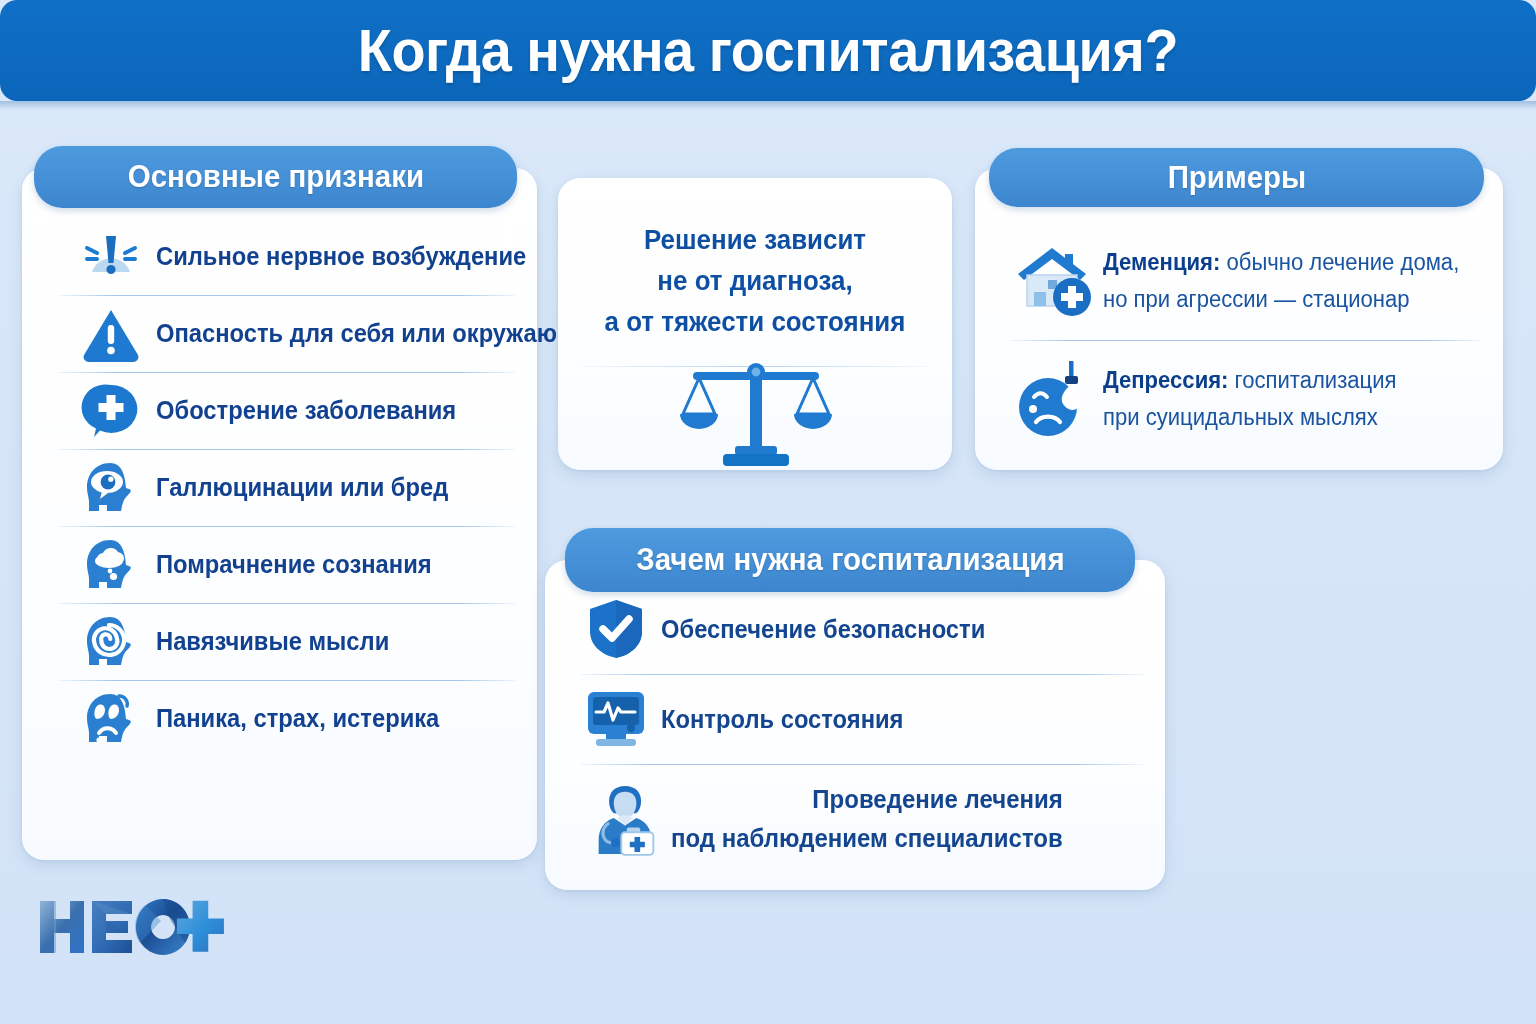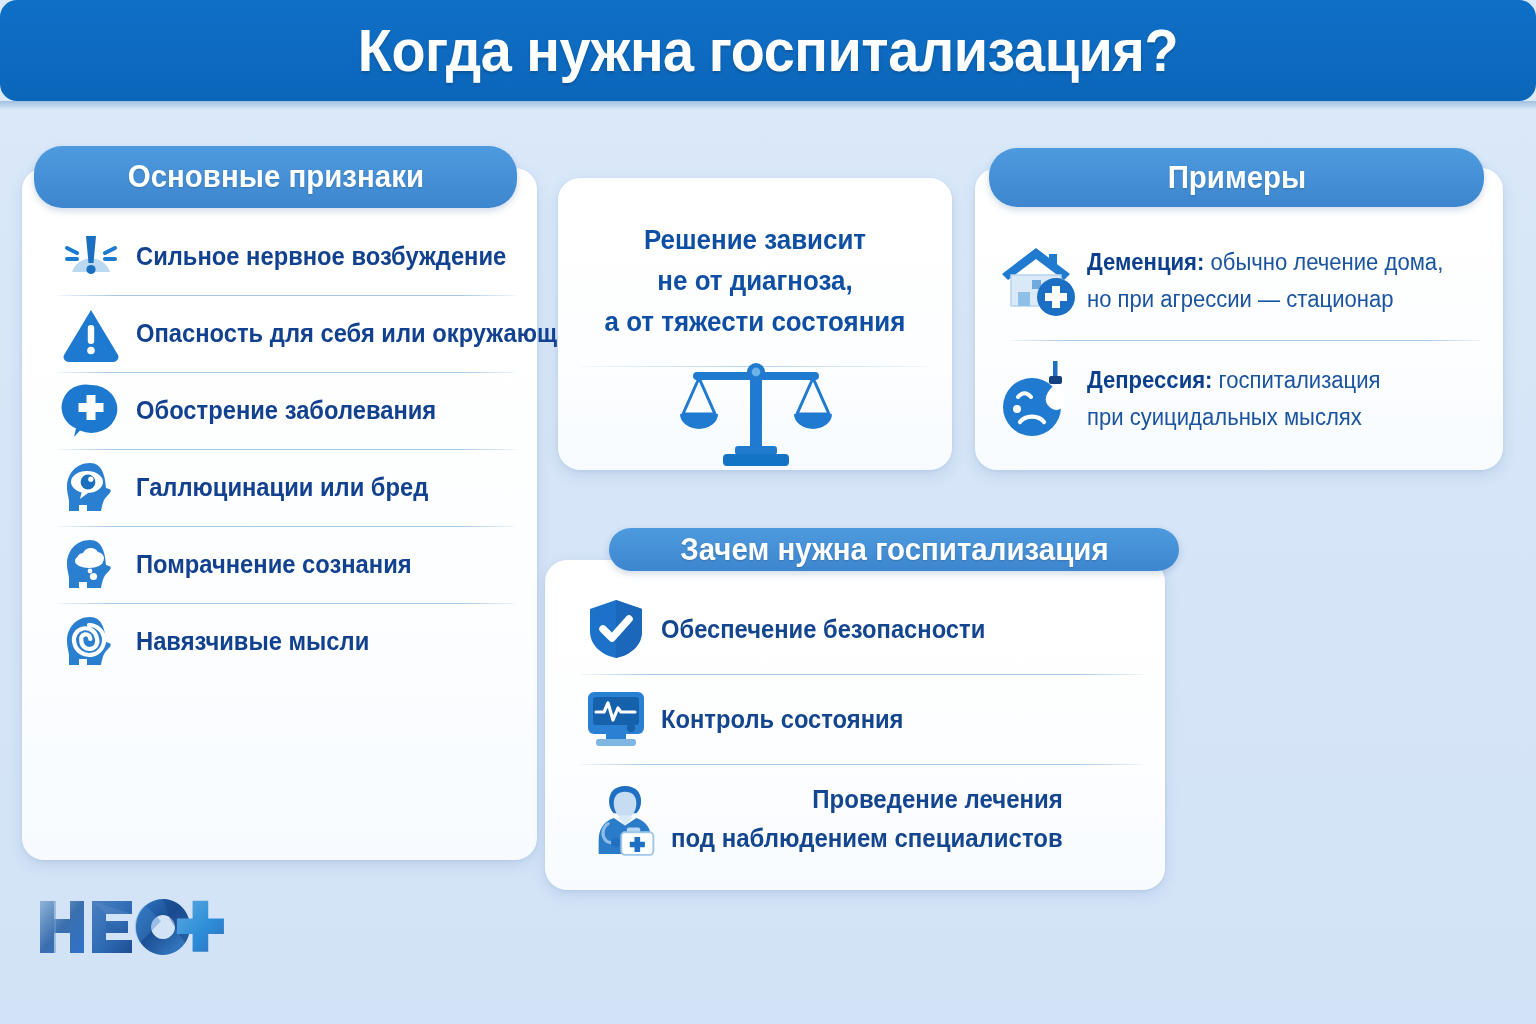--- a/index.html
+++ b/index.html
@@ -55,21 +55,21 @@
     text-shadow: 0 1px 2px rgba(0,0,0,0.18);
     transform: scaleX(0.95);
     white-space: nowrap;
   }
 
   
   .rows { position: absolute; left: 0; right: 0; }
   .row {
     display: flex; align-items: center;
     position: relative;
-    padding-left: 36px;
+    padding-left: 56px;
   }
   .row + .row::before {
     content: "";
     position: absolute; top: 0; left: 36px; right: 22px;
     height: 1px;
     background: linear-gradient(90deg, rgba(160,195,235,0.15), rgba(150,190,232,0.85) 12%, rgba(150,190,232,0.85) 88%, rgba(160,195,235,0.15));
   }
   .row-icon {
     width: 66px; height: 66px;
     flex: 0 0 66px;
@@ -108,37 +108,37 @@
   .center-divider {
     position: absolute; top: 366px; left: 580px; width: 350px; height: 1px;
     background: linear-gradient(90deg, rgba(160,195,235,0.1), rgba(160,200,238,0.8), rgba(160,195,235,0.1));
   }
   #scales { position: absolute; left: 675px; top: 358px; }
 
   
   #right-card { left: 975px; top: 168px; width: 528px; height: 302px; }
   #right-pill { left: 989px; top: 148px; width: 495px; height: 59px; }
   #right-rows { top: 222px; }
-  #right-rows .row { height: 118px; padding-left: 20px; }
+  #right-rows .row { height: 118px; padding-left: 36px; }
   .row-icon-lg { width: 86px; flex: 0 0 86px; height: 92px; display:flex; align-items:center; justify-content:center; }
   .two-line {
     color: #1a54a0;
     font-size: 23px;
     font-weight: 500;
     line-height: 1.62;
     margin-left: 6px;
     transform: scaleX(0.96);
     transform-origin: left center;
     white-space: nowrap;
   }
   .two-line b { color: #0b3f8c; font-weight: bold; }
 
   
   #why-card { left: 545px; top: 560px; width: 620px; height: 330px; }
-  #why-pill { left: 565px; top: 528px; width: 570px; height: 43px; margin-left: 44px; }
+  #why-pill { left: 565px; top: 528px; width: 570px; height: 64px; }
   #why-rows { top: 584px; text-align: right; }
   #why-rows .row { height: 90px; padding-left: 38px; }
   #why-rows .row-label { font-size: 25px; color: #14458f; }
   #why-rows .row.tall { height: 110px; padding-left: 48px; }
   .why-two-line {
     color: #14458f; font-size: 25px; font-weight: 600;
     line-height: 1.55; margin-left: 12px;
     transform: scaleX(0.96); transform-origin: left center;
     white-space: nowrap;
   }
@@ -229,20 +229,33 @@
   <div class="row">
     <span class="row-icon">
       <svg width="62" height="62" viewBox="0 0 62 62">
         <path d="M30 6 C16 6 7 17 7 30 c0 7 2 10 2 15 l0 9 h10 l0 -6 h8 l0 6 h14 c2 -10 3 -12 7 -16 3 -3 4 -5 1 -6 l-3 -1 C45 18 42 6 30 6 Z" fill="#2a7fd0"></path>
         <path d="M29 14 a15 15 0 1 1 -14.6 18 a11.5 11.5 0 1 1 22.4 -5 a8 8 0 1 1 -15.4 2.5 a4.6 4.6 0 1 1 8.9 -1.5" fill="none" stroke="#ffffff" stroke-width="4.2" stroke-linecap="round"></path>
       </svg>
     </span>
     <span class="row-label">Навязчивые мысли</span>
   </div>
 
+  <div class="row">
+    <span class="row-icon">
+      <svg width="62" height="62" viewBox="0 0 62 62">
+        <path d="M30 6 C16 6 7 17 7 30 c0 7 2 10 2 15 l0 9 h10 l0 -6 h8 l0 6 h14 c2 -10 3 -12 7 -16 3 -3 4 -5 1 -6 l-3 -1 C45 18 42 6 30 6 Z" fill="#2a7fd0"></path>
+        <path d="M17 18 c4 -3 8 -1 8 4 c0 5 -4 9 -8 9 c-3 0 -4 -9 0 -13 Z" fill="#ffffff"></path>
+        <path d="M31 18 c4 -3 8 -1 8 4 c0 5 -4 9 -8 9 c-3 0 -4 -9 0 -13 Z" fill="#ffffff"></path>
+        <path d="M19 45 a10 10 0 0 1 17 0" fill="none" stroke="#ffffff" stroke-width="4" stroke-linecap="round"></path>
+        <circle cx="19" cy="52" r="2.6" fill="#ffffff"></circle>
+        <path d="M39 8 a8 8 0 0 1 8 10" fill="none" stroke="#2a7fd0" stroke-width="3.5" stroke-linecap="round"></path>
+      </svg>
+    </span>
+    <span class="row-label">Паника, страх, истерика</span>
+  </div>
 </div>
 
 <div class="card" id="center-card">
   <div class="center-text">
     <div>Решение зависит</div>
     <div>не от диагноза,</div>
     <div>а от тяжести состояния</div>
   </div>
 </div>
 <div class="center-divider"></div>

